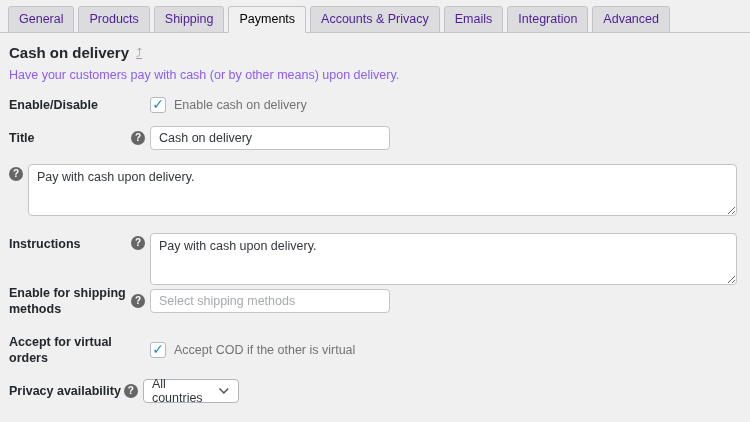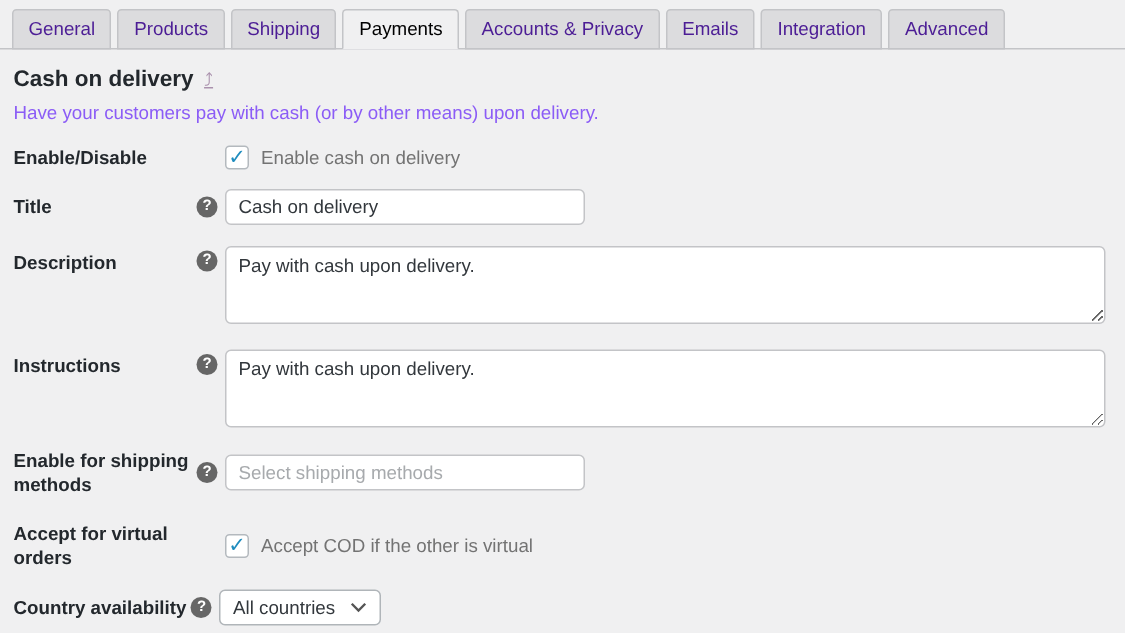--- a/index.html
+++ b/index.html
@@ -42,21 +42,21 @@
     text-decoration: underline; cursor: pointer; line-height: 12px;
   }
   .intro { margin-top: 5px; color: #8b5cf6; line-height: 16px; }
   
   .form-row { display: flex; align-items: center; }
   .form-row.align-top { align-items: flex-start; }
   .row-enable       { margin-top: 14px; }
   .row-title        { margin-top: 13px; }
   .row-description  { margin-top: 14px; }
   .row-instructions { margin-top: 17px; }
-  .row-shipping     { margin-top: 14px; }
+  .row-shipping     { }
   .row-virtual      { margin-top: 17px; }
   .row-country      { margin-top: 13px; }
   .row-label {
     flex: none; width: 122px;
     font-weight: 700; color: #23282d; line-height: 16px;
   }
   .align-top .row-label { padding-top: 3px; }
   .help-spot { flex: none; width: 19px; display: flex; }
   .align-top .help-spot { padding-top: 3px; }
   .help-tip {
@@ -86,21 +86,21 @@
     position: relative;
   }
   .checkbox .check {
     color: #1e8cbe; font-size: 14px; font-weight: 700;
     line-height: 1; margin-top: -3px;
   }
   .checkbox-label { color: #737373; cursor: pointer; }
   
   .select-box {
     display: inline-flex; align-items: center; justify-content: space-between;
-    width: 108px; height: 24px;
+    width: 96px; height: 24px;
     background: #fff; border: 1px solid #b0b5b9; border-radius: 4px;
     padding: 0 8px; color: #32373c; cursor: pointer;
   }
   .row-country .row-label { width: auto; }
   .row-country .help-tip { margin: 0 5px 0 3px; }
 </style>
 </head>
 <body>
 
 <div class="tabbar">
@@ -134,21 +134,20 @@
 
   <div class="form-row row-title">
     <span class="row-label">Title</span>
     <span class="help-spot">
       <span class="help-tip">?</span>
     </span>
     <input class="text-input" type="text" value="Cash on delivery" style="">
   </div>
 
   <div class="form-row row-description align-top">
-    <span class="row-label">Description</span>
     <span class="help-spot">
       <span class="help-tip">?</span>
     </span>
     <textarea class="wide" style="">Pay with cash upon delivery.</textarea>
   </div>
 
   <div class="form-row row-instructions align-top">
     <span class="row-label">Instructions</span>
     <span class="help-spot">
       <span class="help-tip">?</span>
@@ -167,21 +166,21 @@
   <div class="form-row row-virtual">
     <span class="row-label">Accept for virtual orders</span>
     <span class="help-spot"></span>
     <span class="checkbox">
       <span class="check">✓</span>
     </span>
     <span class="checkbox-label">Accept COD if the other is virtual</span>
   </div>
 
   <div class="form-row row-country">
-    <span class="row-label">Country availability</span>
+    <span class="row-label">Privacy availability</span>
     <span class="help-tip">?</span>
     <span class="select-box">
       <span>All countries</span>
       <svg width="12" height="8" viewBox="0 0 12 8">
         <path d="M1.5 1.5 L6 6 L10.5 1.5" stroke="#555" stroke-width="1.6" fill="none"></path>
       </svg>
     </span>
   </div>
 
 </div>

